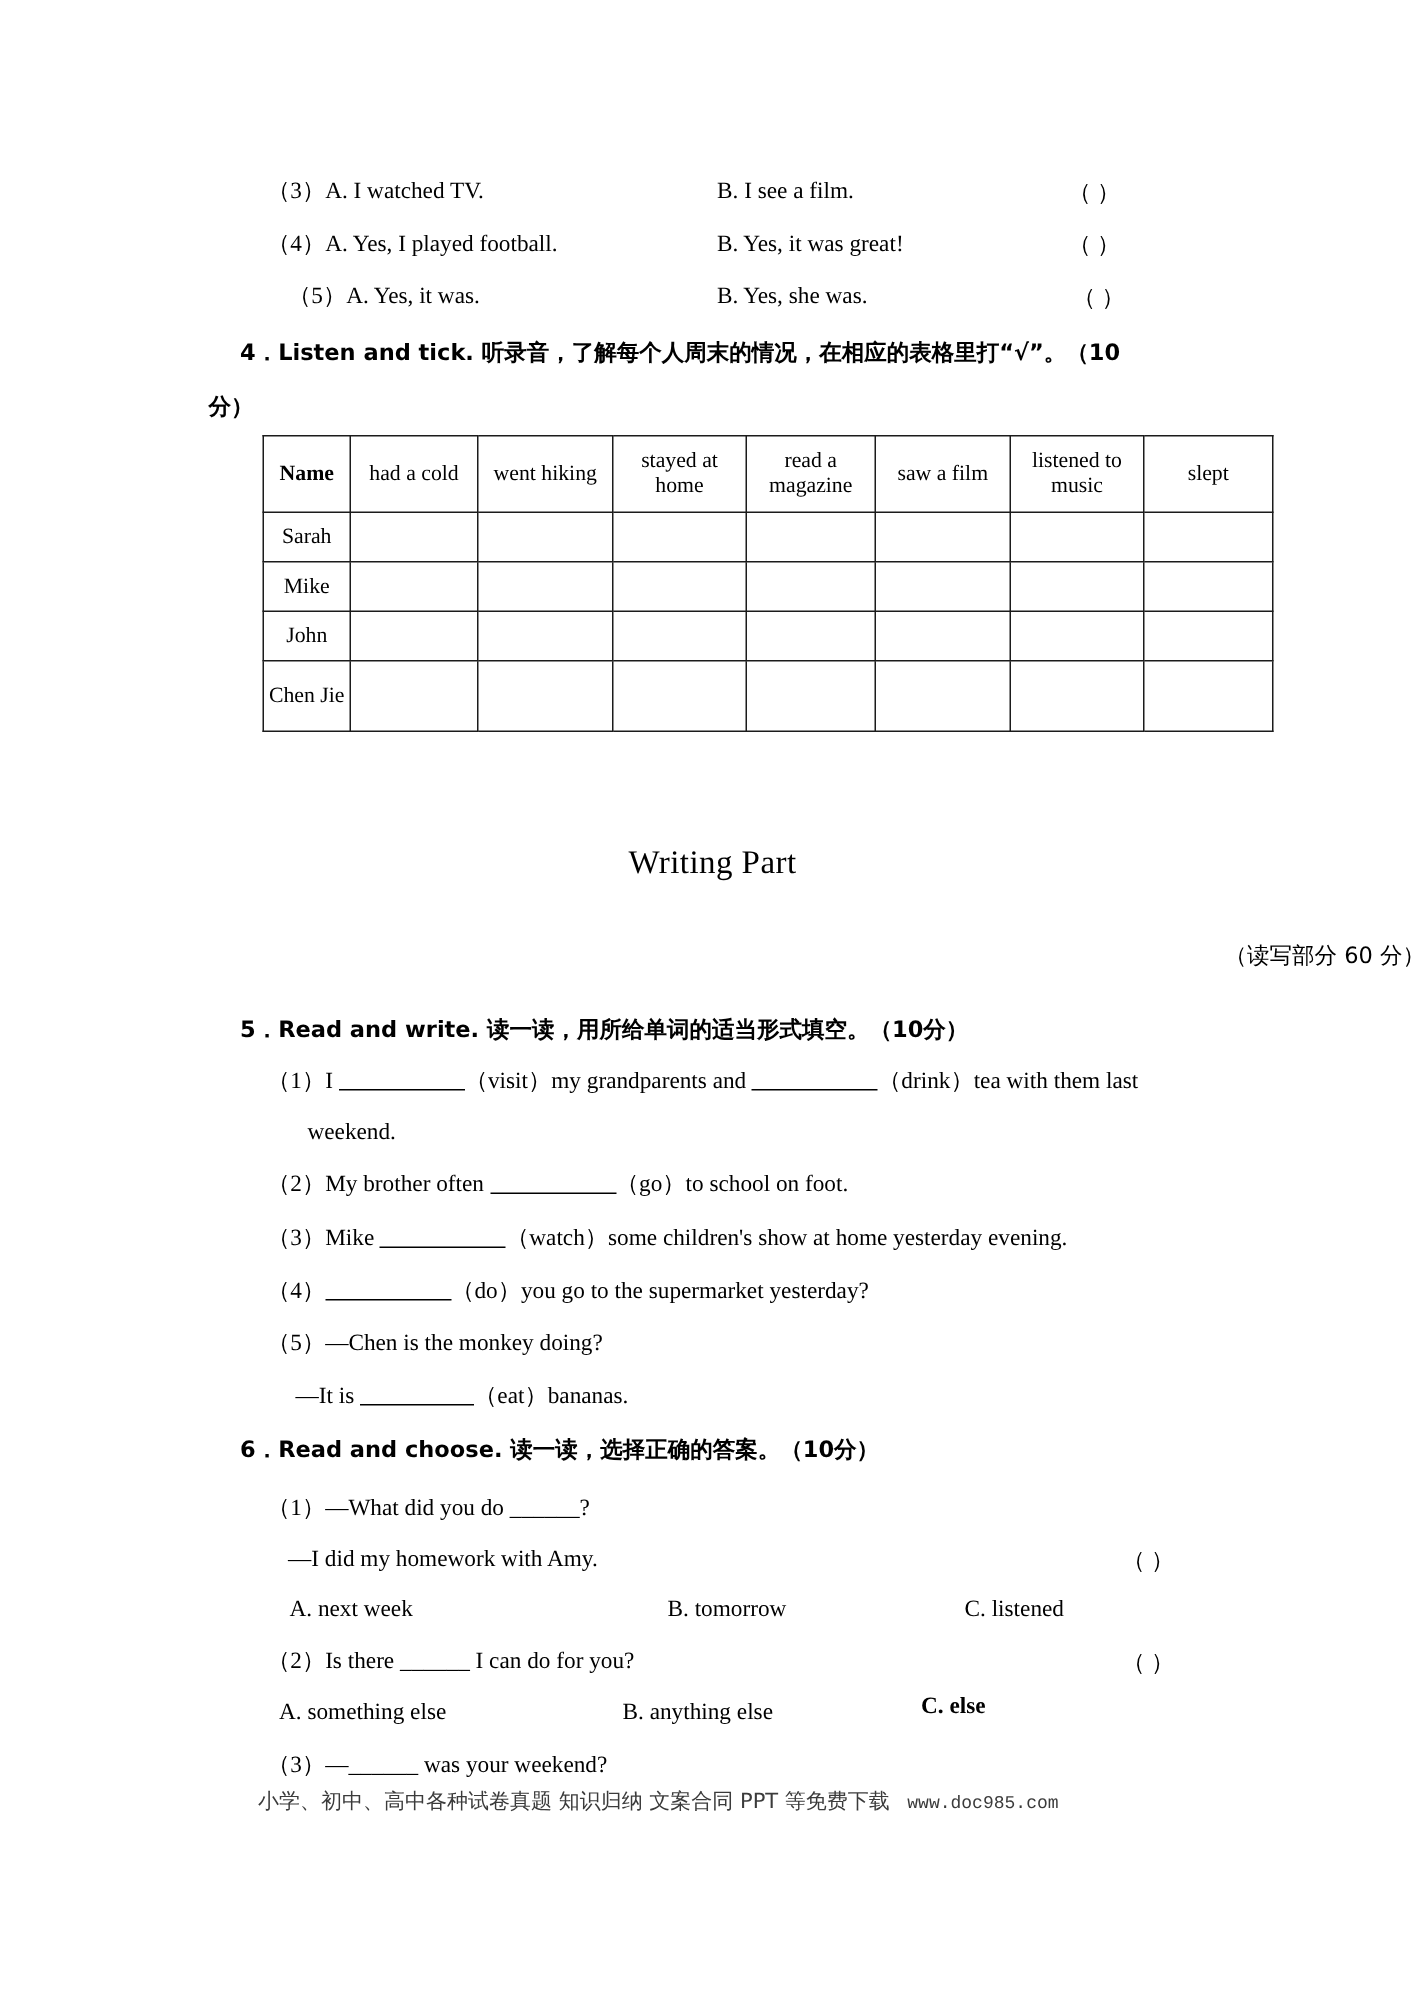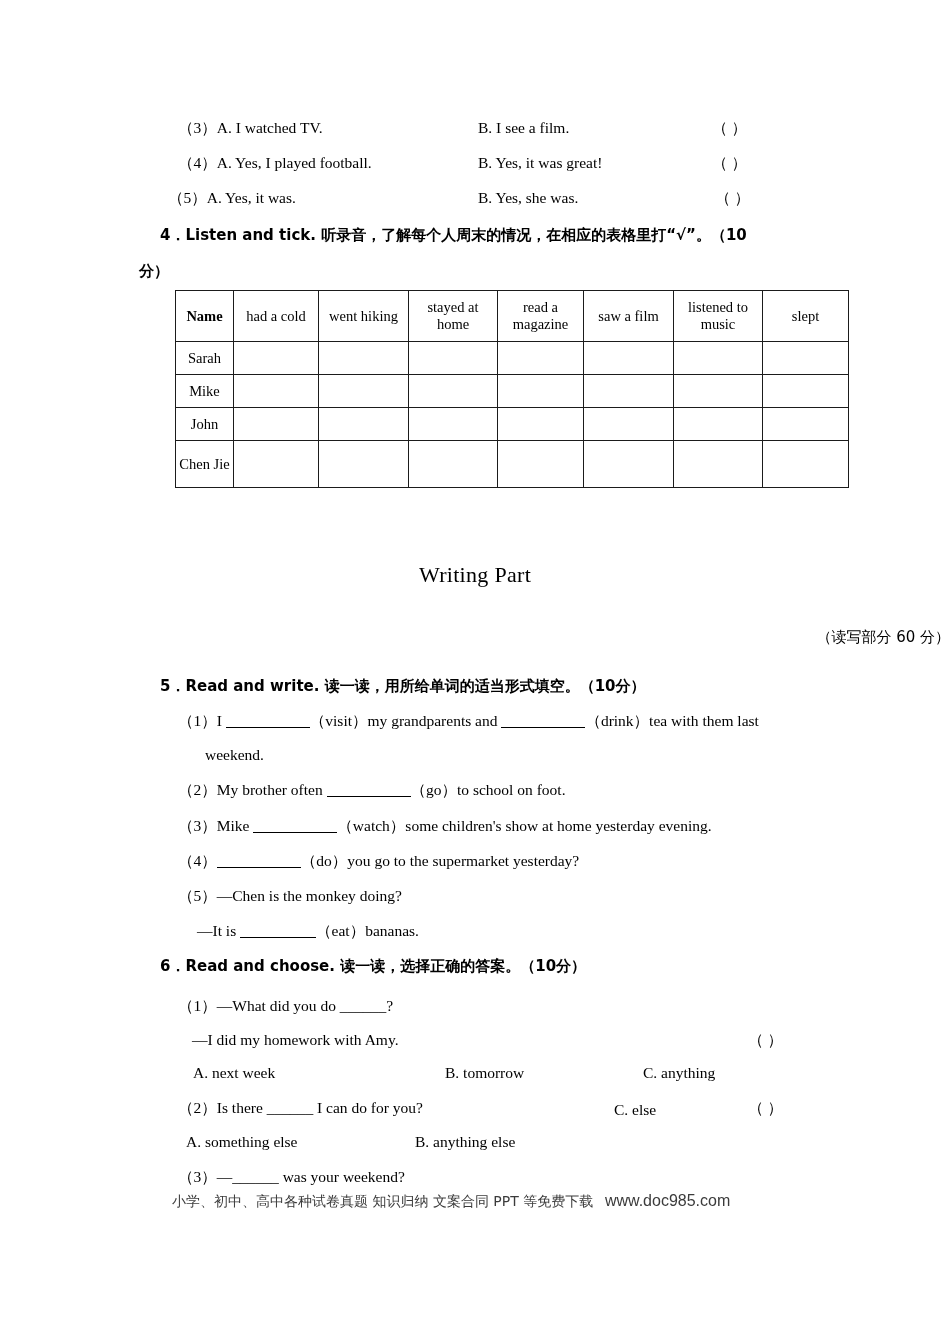--- a/index.html
+++ b/index.html
@@ -92,42 +92,42 @@
     position: absolute;
     font-size: 14.5px;
     color: #3b3b3b;
     white-space: nowrap;
   }
   .footer-cn {
     font-family: "DejaVu Sans", "Liberation Sans", sans-serif;
     font-size: 14px;
   }
   .footer-url {
-    font-family: Liberation Sans, sans-serif;
-    font-size: 16px;
+    font-family: Liberation Mono, monospace;
+    font-size: 12px;
   }
 </style>
 </head>
 <body>
 
 <div class="page">
 
   <div class="row" style="left:178px; top:118px;">
     <span>（3）</span><span>A. I watched TV.</span>
   </div>
   <div class="row" style="left:478px; top:118px;">B. I see a film.</div>
   <div class="paren" style="left:712px; top:118px;">（    ）</div>
 
   <div class="row" style="left:178px; top:153px;">
     <span>（4）</span><span>A. Yes, I played football.</span>
   </div>
   <div class="row" style="left:478px; top:153px;">B. Yes, it was great!</div>
   <div class="paren" style="left:712px; top:153px;">（    ）</div>
 
-  <div class="row" style="left:168px; top:188px;">
+  <div class="row" style="left:192px; top:188px;">
     <span>（5）</span><span>A. Yes, it was.</span>
   </div>
   <div class="row" style="left:478px; top:188px;">B. Yes, she was.</div>
   <div class="paren" style="left:715px; top:188px;">（  ）</div>
 
   <div class="bold-head cn" style="left:160px; top:224px;">4．Listen and tick. 听录音，了解每个人周末的情况，在相应的表格里打“√”。（10</div>
   <div class="bold-head cn" style="left:139px; top:260px;">分）</div>
 
   <table id="tick-table" style="left:139px; top:290px; width:673px;margin-left:36px;">
     <colgroup>
@@ -227,29 +227,29 @@
 
   <div class="bold-head cn" style="left:160px; top:955px;">6．Read and choose. 读一读，选择正确的答案。（10分）</div>
 
   <div class="row" style="left:178px; top:996px;">
     <span>（1）</span><span>—What did you do ______?</span>
   </div>
   <div class="row" style="left:192px; top:1030px;">—I did my homework with Amy.</div>
   <div class="paren" style="left:748px; top:1030px;">（  ）</div>
   <div class="row" style="left:193px; top:1063px;">A. next week</div>
   <div class="row" style="left:445px; top:1063px;text-align:right;">B. tomorrow</div>
-  <div class="row" style="left:643px; top:1063px;">C. anything</div>
+  <div class="row" style="left:643px; top:1063px;">C. listened</div>
 
   <div class="row" style="left:178px; top:1098px;">
     <span>（2）</span><span>Is there ______ I can do for you?</span>
   </div>
   <div class="paren" style="left:748px; top:1098px;">（  ）</div>
   <div class="row" style="left:186px; top:1132px;">A. something else</div>
   <div class="row" style="left:415px; top:1132px;">B. anything else</div>
-  <div class="row" style="left:614px; top:1100px;">C. else</div>
+  <div class="row" style="left:614px; top:1128px;font-weight:bold;">C. else</div>
 
   <div class="row" style="left:178px; top:1167px;">
     <span>（3）</span><span>—______ was your weekend?</span>
   </div>
 
   <div id="footer-note" style="left:172px; top:1192px;">
     <span class="footer-cn">小学、初中、高中各种试卷真题 知识归纳 文案合同 PPT 等免费下载</span>
     <span class="footer-url" style="margin-left:8px;">www.doc985.com</span>
   </div>
 

